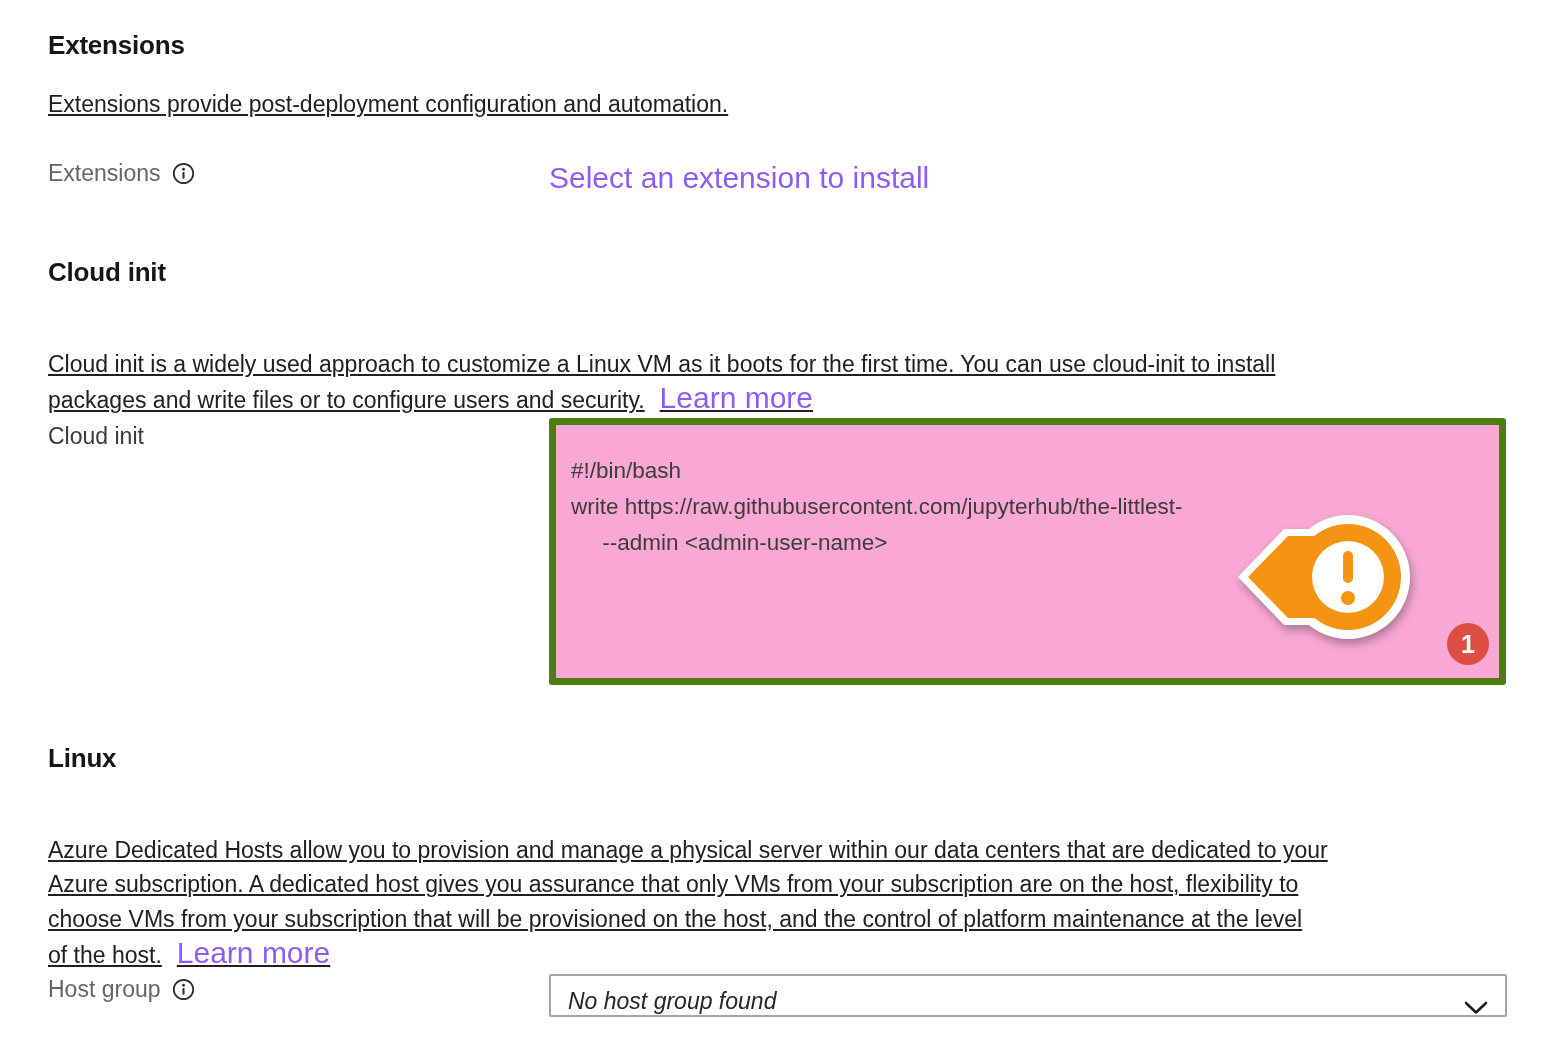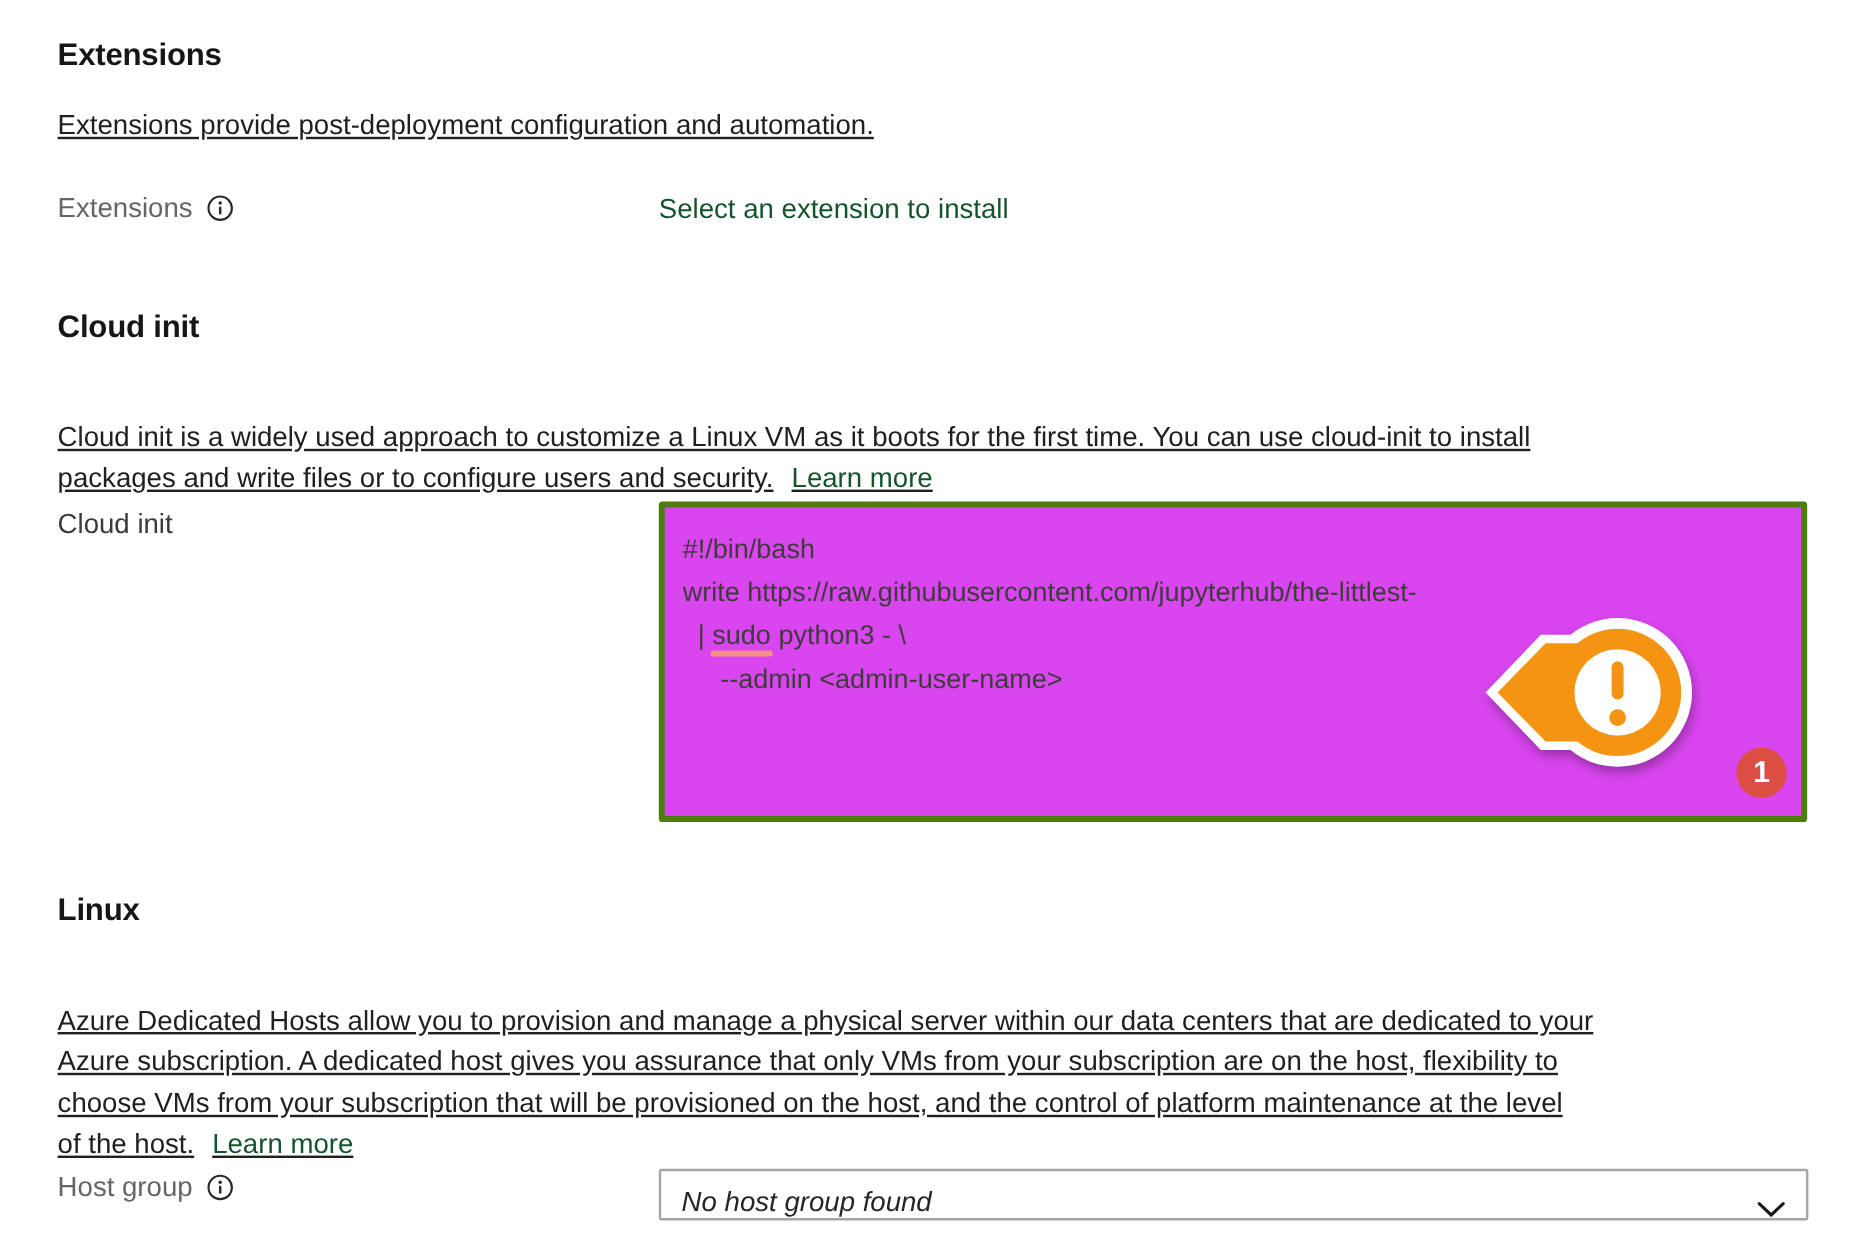--- a/index.html
+++ b/index.html
@@ -8,28 +8,28 @@
     background:#ffffff;
     font-family:"Liberation Sans","DejaVu Sans",sans-serif;
     color:#201f1e;
   }
   .abs { position:absolute; }
   .section-title { font-size:26px; font-weight:700; color:#171615; letter-spacing:-0.2px; }
   .body-text { font-size:23px; line-height:34.5px; color:#21201f; white-space:pre-line;text-decoration:underline; }
   .field-label { font-size:23px; color:#676564; }
   .field-label.dark { color:#3b3a39; }
   .label-row { display:flex; align-items:center; gap:11px; }
-  .link { font-size:23px; color:#14532d; text-decoration:none; cursor:pointer; }
+  .link { font-size:30px; color:#8b5cf6; text-decoration:none; cursor:pointer; }
   .inline-link { margin-left:15px; white-space:nowrap; }
   .info-icon { display:inline-flex; cursor:pointer; }
 
   .editor {
     left:549px; top:418px; width:957px; height:267px; box-sizing:border-box;
-    background:#d946ef; border:5px solid #4d7c0f; border-radius:3px;
-    padding:17px 15px; cursor:text;
+    background:#f9a8d4; border:7px solid #4d7c0f; border-radius:3px;
+    padding:28px 15px; cursor:text;
   }
   .code-line { white-space:pre; font-size:22.5px; line-height:36px; height:36px; color:#3d3c3b; }
   .spellcheck { position:relative; }
   .spellcheck::after {
     content:""; position:absolute; left:-2px; right:-2px; bottom:-5px; height:5px;
     border-radius:3px; background:#f5908c;
   }
 
   .annotation-svg { left:1238px; top:500px; filter:drop-shadow(2px 5px 5px rgba(0,0,0,0.30)); pointer-events:none; }
   .badge {
@@ -73,21 +73,20 @@
   <div class="abs body-text" style="left:48px; top:312px; width:1460px;">
     <span>Cloud init is a widely used approach to customize a Linux VM as it boots for the first time. You can use cloud-init to install
 packages and write files or to configure users and security.</span><a class="link inline-link">Learn more</a>
   </div>
 
   <div class="abs field-label dark" style="left:48px; top:423px;">Cloud init</div>
 
   <div class="abs editor" role="textbox">
     <div class="code-line">#!/bin/bash</div>
     <div class="code-line">write https://raw.githubusercontent.com/jupyterhub/the-littlest-</div>
-    <div class="code-line"><span>  | </span><span class="spellcheck">sudo</span><span> python3 - \</span></div>
     <div class="code-line">     --admin &lt;admin-user-name&gt;</div>
   </div>
 
   <svg class="abs annotation-svg" width="175" height="155" viewBox="0 0 175 155">
 
     <polygon points="0,77 46,29 110,29 110,125 46,125" fill="#ffffff"></polygon>
     <circle cx="110" cy="77" r="62" fill="#ffffff"></circle>
 
     <polygon points="10,77 50,36 104,36 104,118 50,118" fill="#f49412"></polygon>
 

